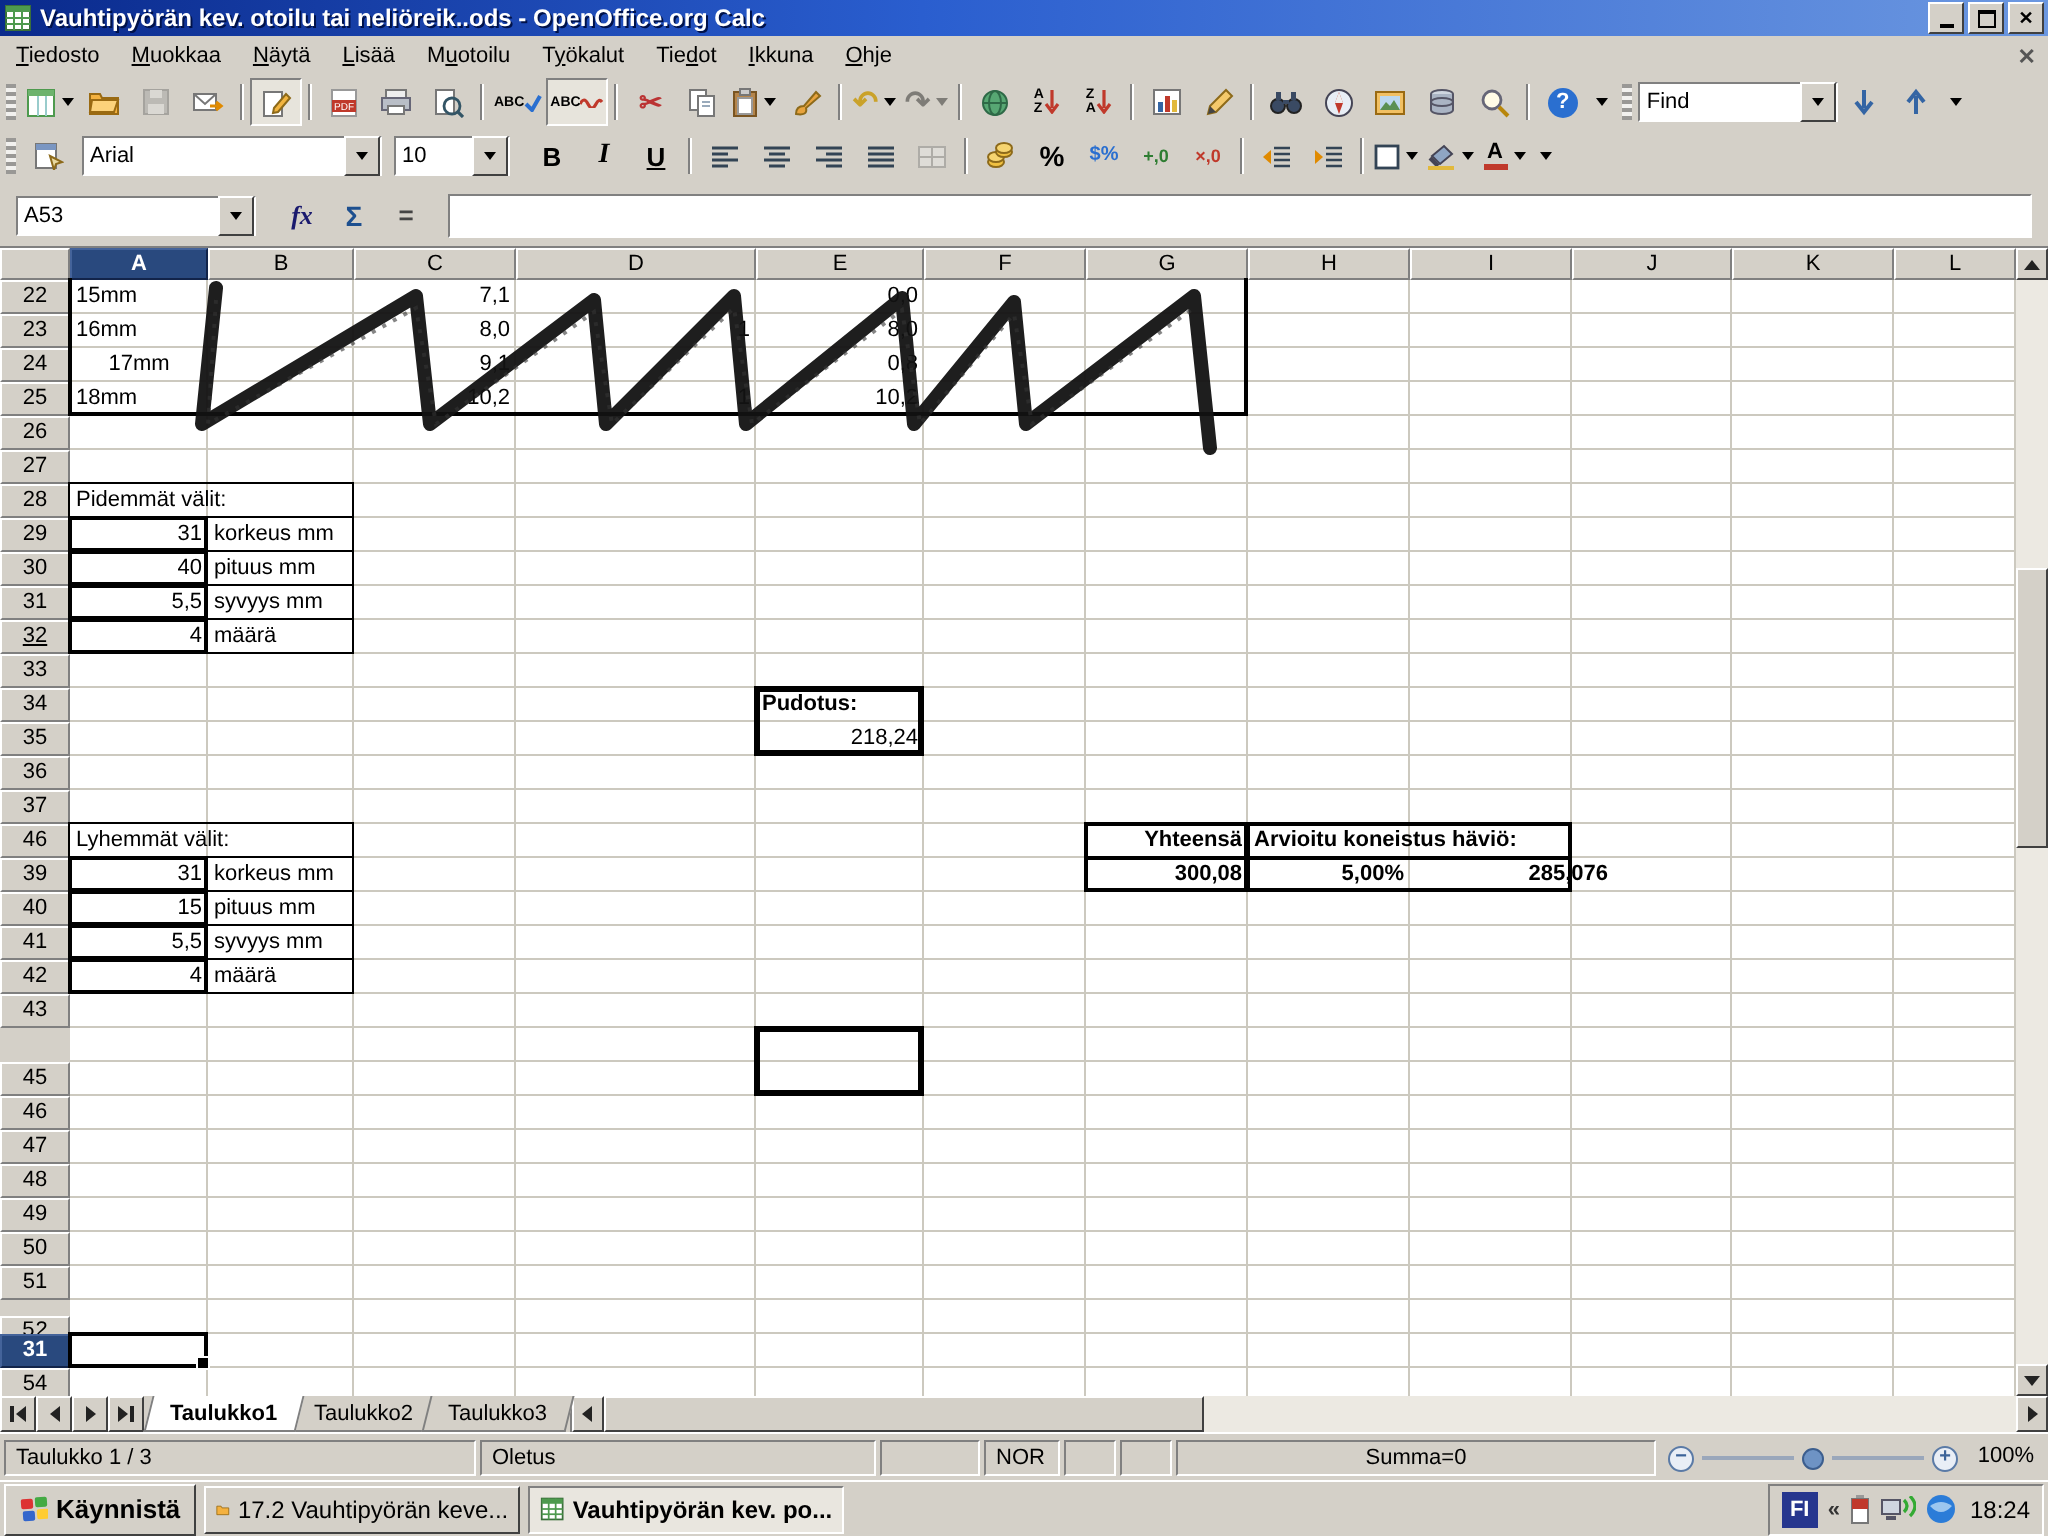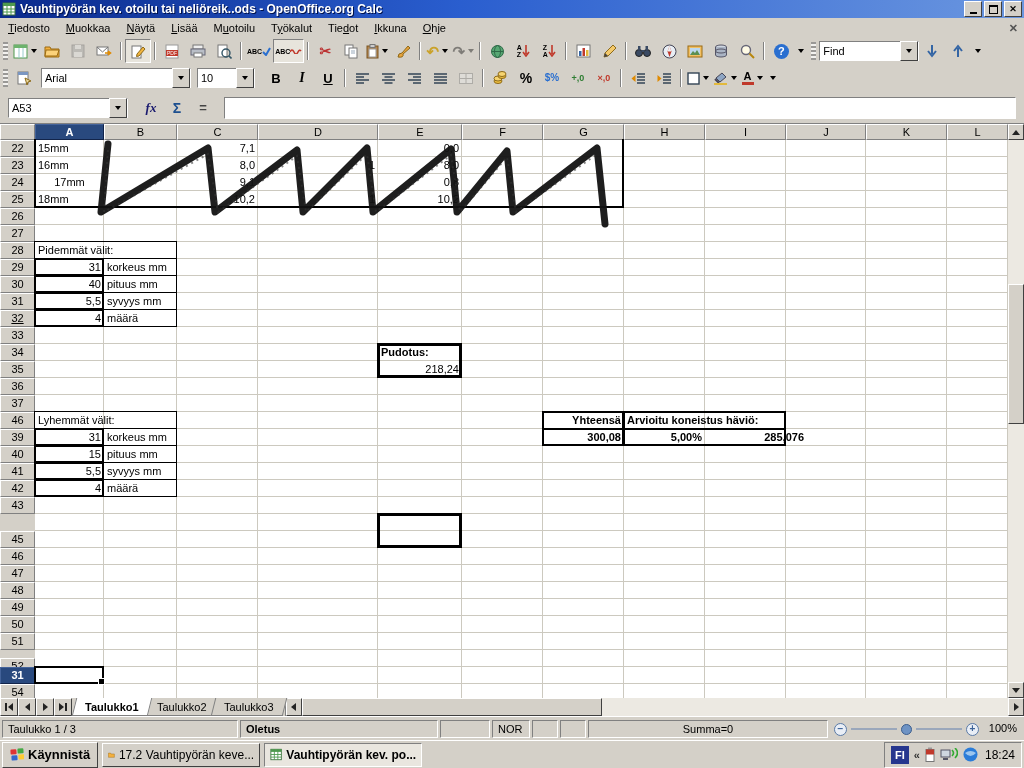--- a/index.html
+++ b/index.html
@@ -692,21 +692,21 @@
       <span class="thumb" style="width:300px;height:18px;"></span>
       <span style="flex:1;"></span>
       <span class="sbtn" style="height:18px;">
           <span class="tri tri-right"></span>
         </span>
     </span>
   </div>
 
   <div class="abs statusbar">
     <span class="abs panel" style="left:2px;width:236px;">Taulukko 1 / 3</span>
-    <span class="abs panel" style="left:240px;width:198px;font-weight:bold;">Oletus</span>
+    <span class="abs panel" style="left:240px;width:198px;">Oletus</span>
     <span class="abs panel" style="left:440px;width:50px;"></span>
     <span class="abs panel" style="left:492px;width:38px;">NOR</span>
     <span class="abs panel" style="left:532px;width:26px;"></span>
     <span class="abs panel" style="left:560px;width:26px;"></span>
     <span class="abs panel" style="left:588px;width:240px;text-align:center;">Summa=0</span>
     <span class="abs zslider" style="left:834px;">
       <span class="zcirc">−</span>
       <span class="zline"></span>
       <span class="zthumb"></span>
       <span class="zline"></span>

